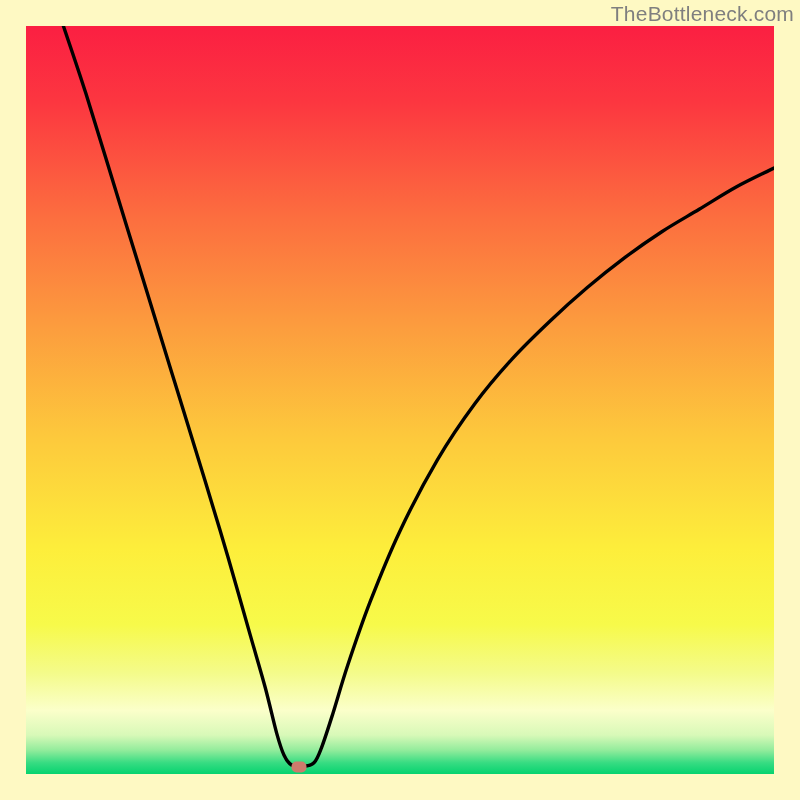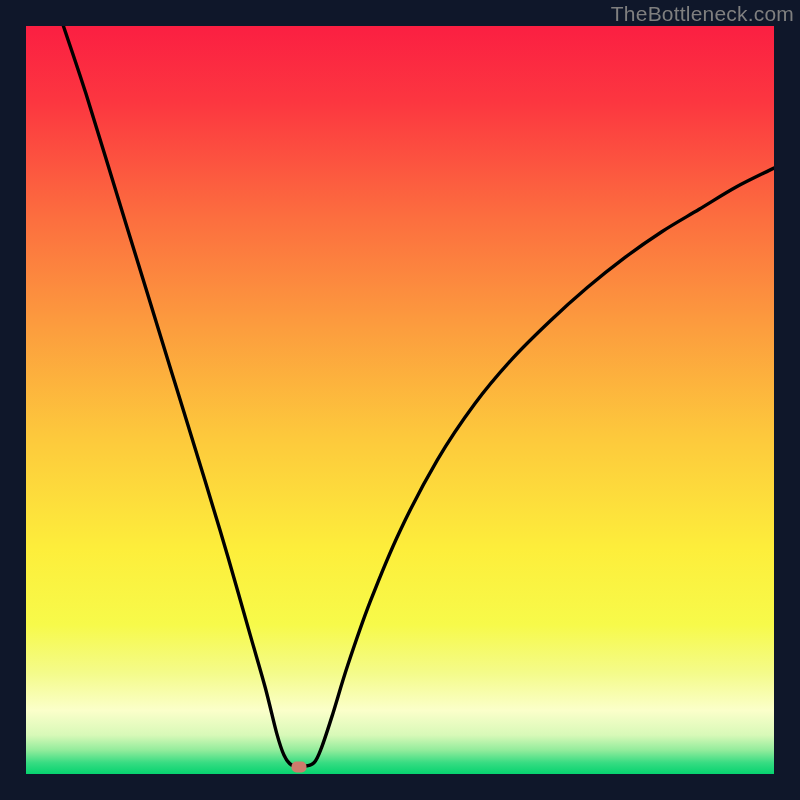--- a/index.html
+++ b/index.html
@@ -8,21 +8,21 @@
     width: 800px;
     height: 800px;
     background: #000;
     overflow: hidden;
     font-family: Arial, Helvetica, sans-serif;
   }
   .frame {
     position: absolute;
     width: 800px;
     height: 800px;
-    background: #0f172a;
+    background: #fef9c3;
   }
   .plot-area {
     position: absolute;
     left: 26px;
     top: 26px;
     width: 748px;
     height: 748px;
     overflow: hidden;
   }
   .gradient {

